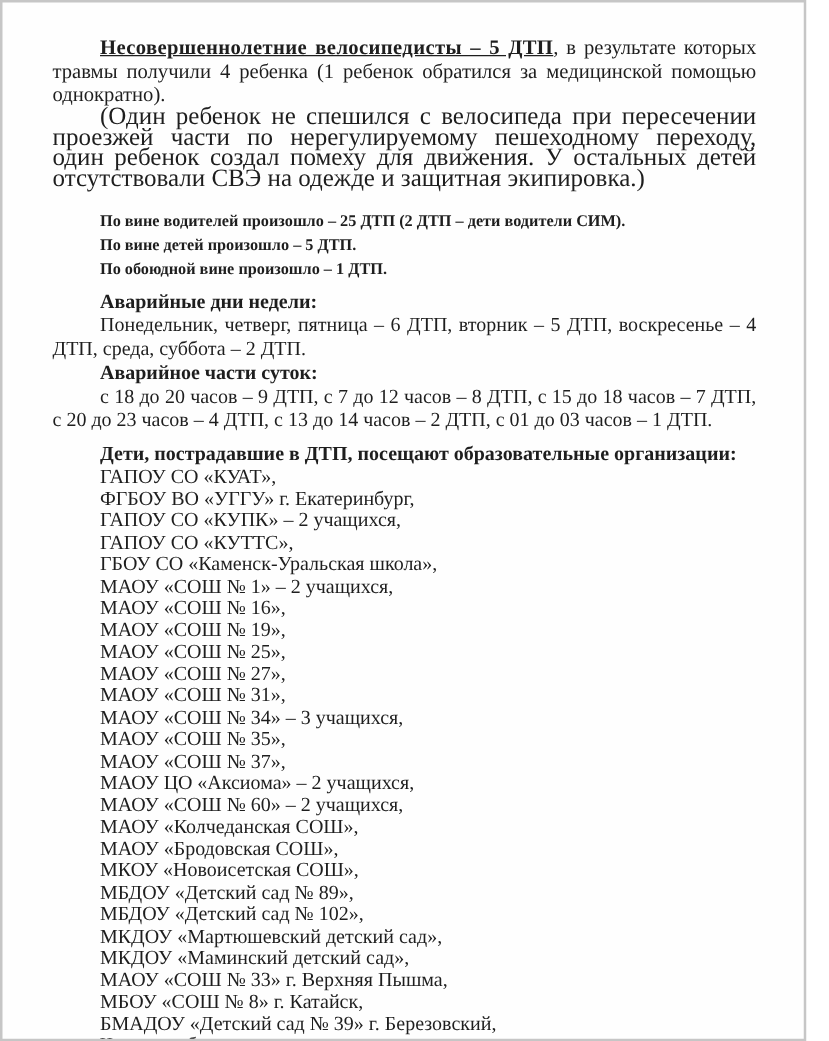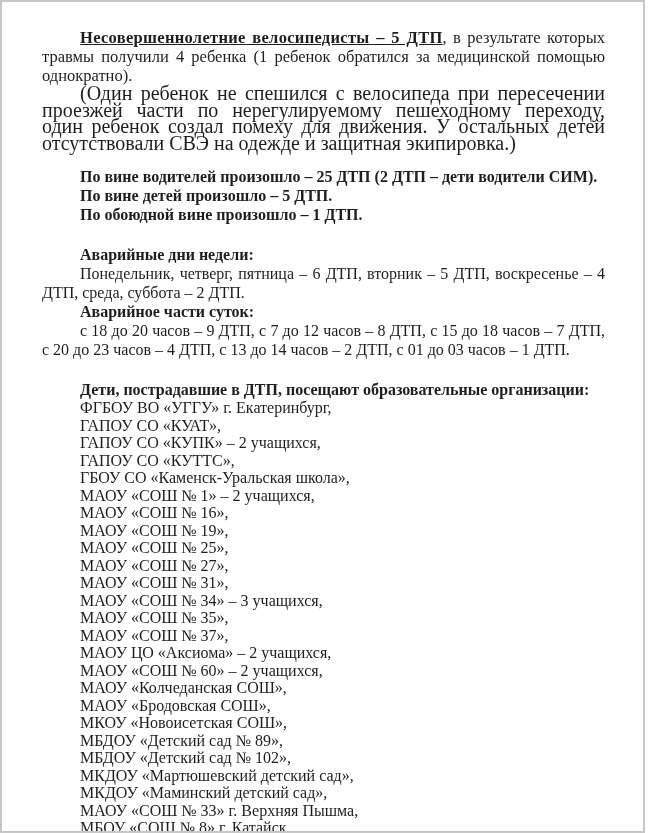--- a/index.html
+++ b/index.html
@@ -34,26 +34,26 @@
   }
 
   .note {
     font-size: 20px;
     line-height: 16.5px;
   }
 
   .fault-block {
     margin-top: 16px;
     font-weight: bold;
-    font-size: 16px;
+    font-size: 13px;
     line-height: 19px;
   }
   .fault-block .li { padding-left: 38px; }
 
-  .section { margin-top: 21px; }
+  .section { margin-top: 8px; }
   .section .heading {
     font-weight: bold;
     font-size: 16px;
     line-height: 19px;
     text-indent: 38px;
   }
   .section .bodytext {
     font-size: 16px;
     line-height: 19px;
   }
@@ -87,23 +87,23 @@
       <p class="heading">Аварийные дни недели:</p>
       <p class="bodytext indent just">Понедельник, четверг, пятница – 6 ДТП, вторник – 5 ДТП, воскресенье – 4 ДТП, среда, суббота – 2 ДТП.</p>
       <p class="heading">Аварийное части суток:</p>
       <p class="bodytext indent just">с 18 до 20 часов – 9 ДТП, с 7 до 12 часов – 8 ДТП, с 15 до 18 часов – 7 ДТП, с 20 до 23 часов – 4 ДТП, с 13 до 14 часов – 2 ДТП, с 01 до 03 часов – 1 ДТП.</p>
     </div>
 
     <div class="section">
       <p class="heading">Дети, пострадавшие в ДТП, посещают образовательные организации:</p>
       <div class="org-list">
 
+          <div class="li">ГАПОУ СО «КУАТ»,</div>
+
           <div class="li">ФГБОУ ВО «УГГУ» г. Екатеринбург,</div>
-
-          <div class="li">ГАПОУ СО «КУАТ»,</div>
 
           <div class="li">ГАПОУ СО «КУПК» – 2 учащихся,</div>
 
           <div class="li">ГАПОУ СО «КУТТС»,</div>
 
           <div class="li">ГБОУ СО «Каменск-Уральская школа»,</div>
 
           <div class="li">МАОУ «СОШ № 1» – 2 учащихся,</div>
 
           <div class="li">МАОУ «СОШ № 16»,</div>

